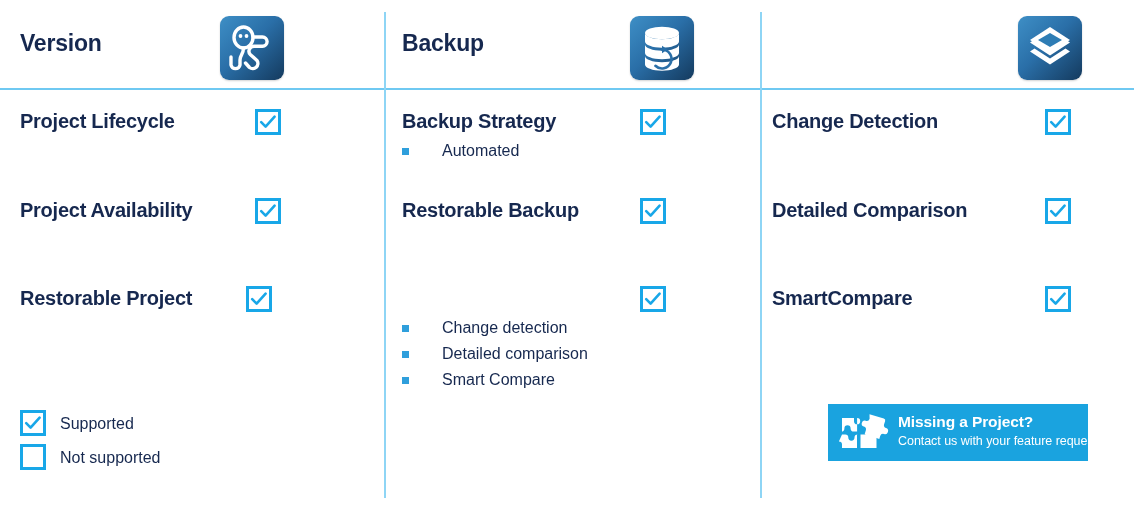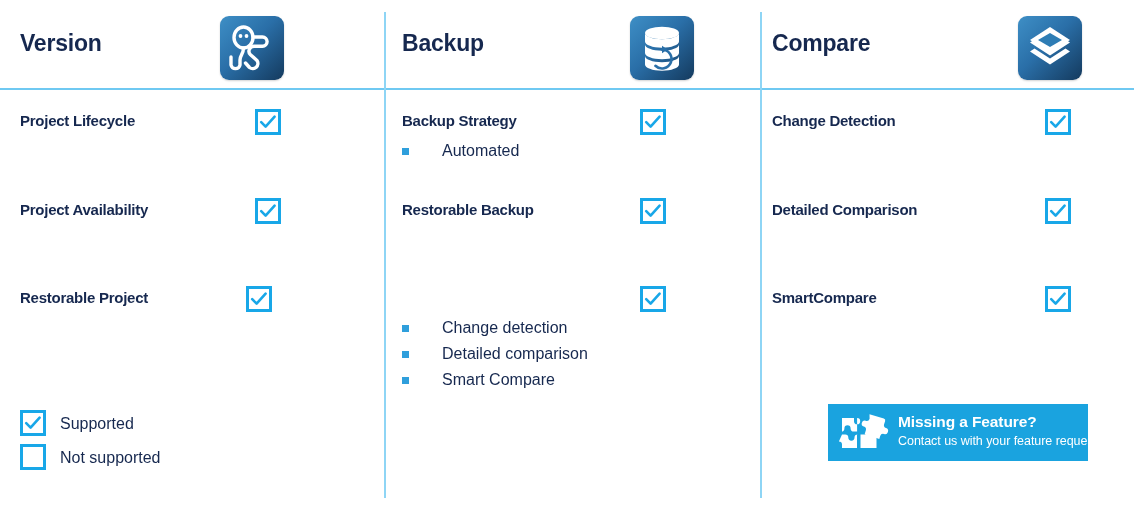--- a/index.html
+++ b/index.html
@@ -101,21 +101,21 @@
     right: 0;
   }
   .feature-head {
     position: relative;
     height: 30px;
   }
   .feature-label {
     position: absolute;
     left: 2px;
     top: 0px;
-    font-size: 15px;
+    font-size: 20px;
     font-weight: bold;
     color: #16284F;
     letter-spacing: -0.25px;
     white-space: nowrap;
     line-height: 26px;
   }
   .feature-check {
     position: absolute;
     top: 1px;
   }
@@ -360,21 +360,20 @@
         </ul>
       </div>
 
     </div>
   </div>
 
   <div class="col col3">
     <div class="col-inner">
 
       <div class="col-header">
-        <div class="col-title">Compare</div>
         <div class="col-icon">
           <svg viewBox="0 0 64 64">
             <g fill="#ffffff">
               <path d="M32 11 L52 24 L32 37 L12 24 Z"></path>
               <path d="M32 33.5 L47.5 23.5 L52 26.5 L32 39.5 L12 26.5 L16.5 23.5 Z"></path>
               <path d="M32 42.5 L47.5 32.5 L52 35.5 L32 48.5 L12 35.5 L16.5 32.5 Z"></path>
             </g>
             <path d="M32 17 L44 24 L32 31 L20 24 Z" fill="#2E7DB5"></path>
           </svg>
         </div>
@@ -445,17 +444,17 @@
     <div class="banner-icon">
       <svg viewBox="0 0 52 42">
         <g fill="#ffffff">
           <path d="M4 6 h12 v3.2 a3.1 3.1 0 0 0 3.1 3.1 a3.1 3.1 0 0 0 0-6.2 V6 h0 v13.5 h-3.4 a3.1 3.1 0 0 1-3.1-3.1 a3.1 3.1 0 0 0-6.2 0 a3.1 3.1 0 0 1-3.1 3.1 H4 Z" transform="translate(0,0)"></path>
           <path d="M4 22.5 h3.2 a3.1 3.1 0 0 1 3.1 3.1 a3.1 3.1 0 0 0 6.2 0 a3.1 3.1 0 0 1 3.1-3.1 H19 v13.5 H4 v-3.4 a3.1 3.1 0 0 0-3.1-3.1 Z"></path>
           <path d="M22.5 22.5 h3.2 a3.1 3.1 0 0 0 3.1-3.1 a3.1 3.1 0 0 1 6.2 0 a3.1 3.1 0 0 0 3.1 3.1 h0.4 v13.5 H22.5 Z"></path>
           <path d="M31.5 2.2 L45.8 6.6 a2 2 0 0 1 1.3 2.6 l-1 3.1 a3.1 3.1 0 0 0 1.9 3.8 a3.1 3.1 0 0 1-1.9 5.9 a3.1 3.1 0 0 0-3.9 2 l-0.9 3 L26.7 21.9 l1.1-3.4 a3.1 3.1 0 0 0-2-3.9 a3.1 3.1 0 0 1 1.9-5.9 a3.1 3.1 0 0 0 3.9-2 Z"></path>
         </g>
       </svg>
     </div>
-    <div class="banner-title">Missing a Feature?</div>
+    <div class="banner-title">Missing a Project?</div>
     <div class="banner-sub">Contact us with your feature request!</div>
   </div>
 
 </div>
 
 </body></html>

